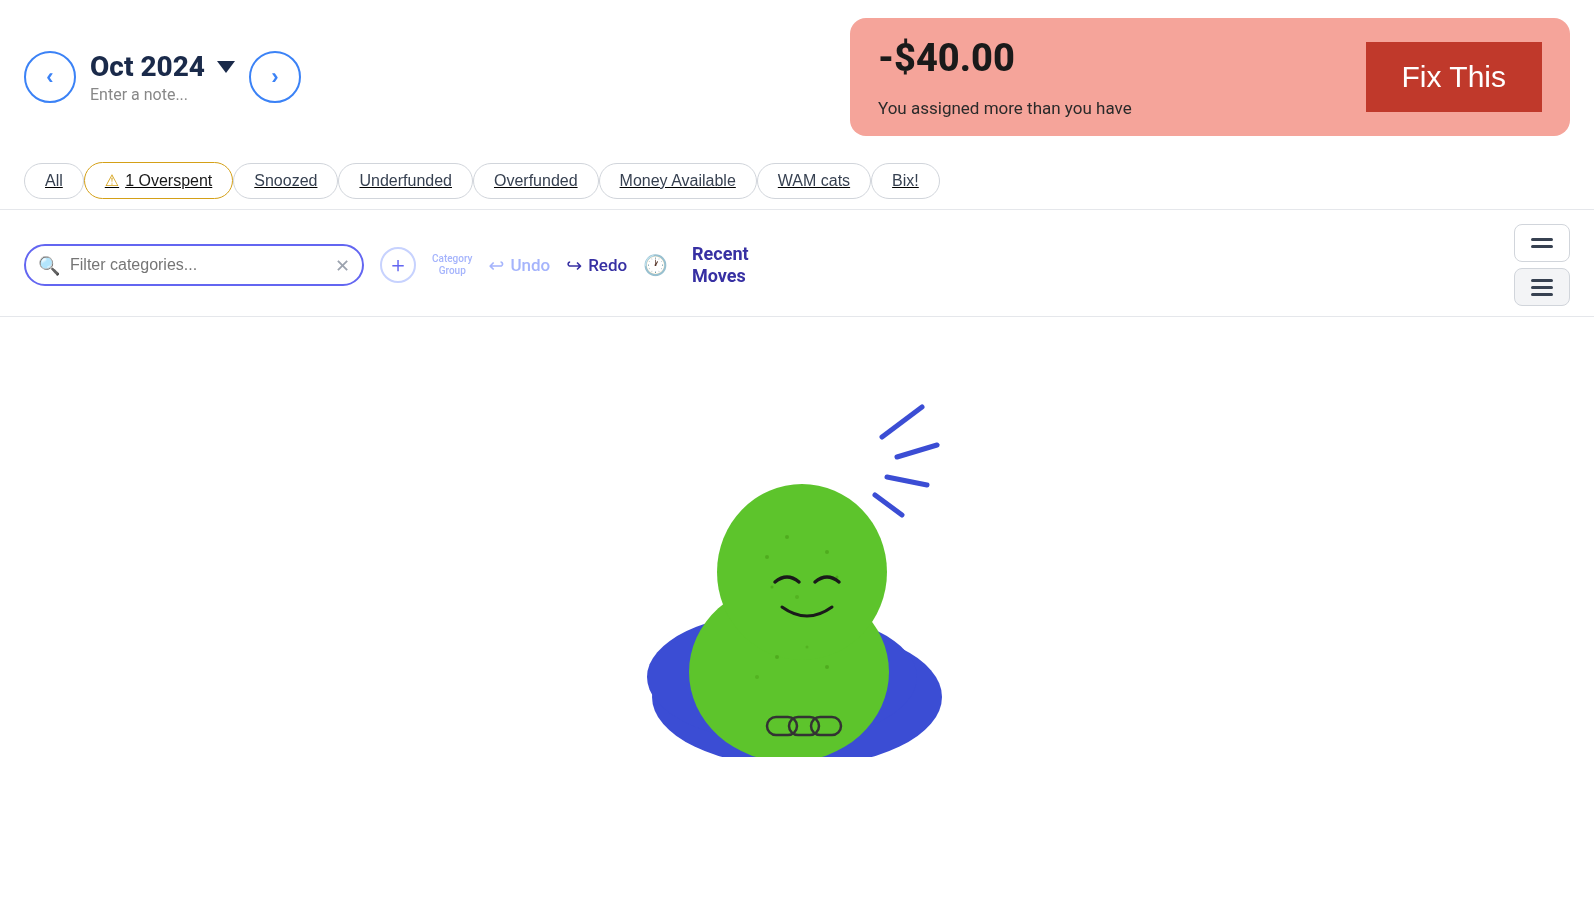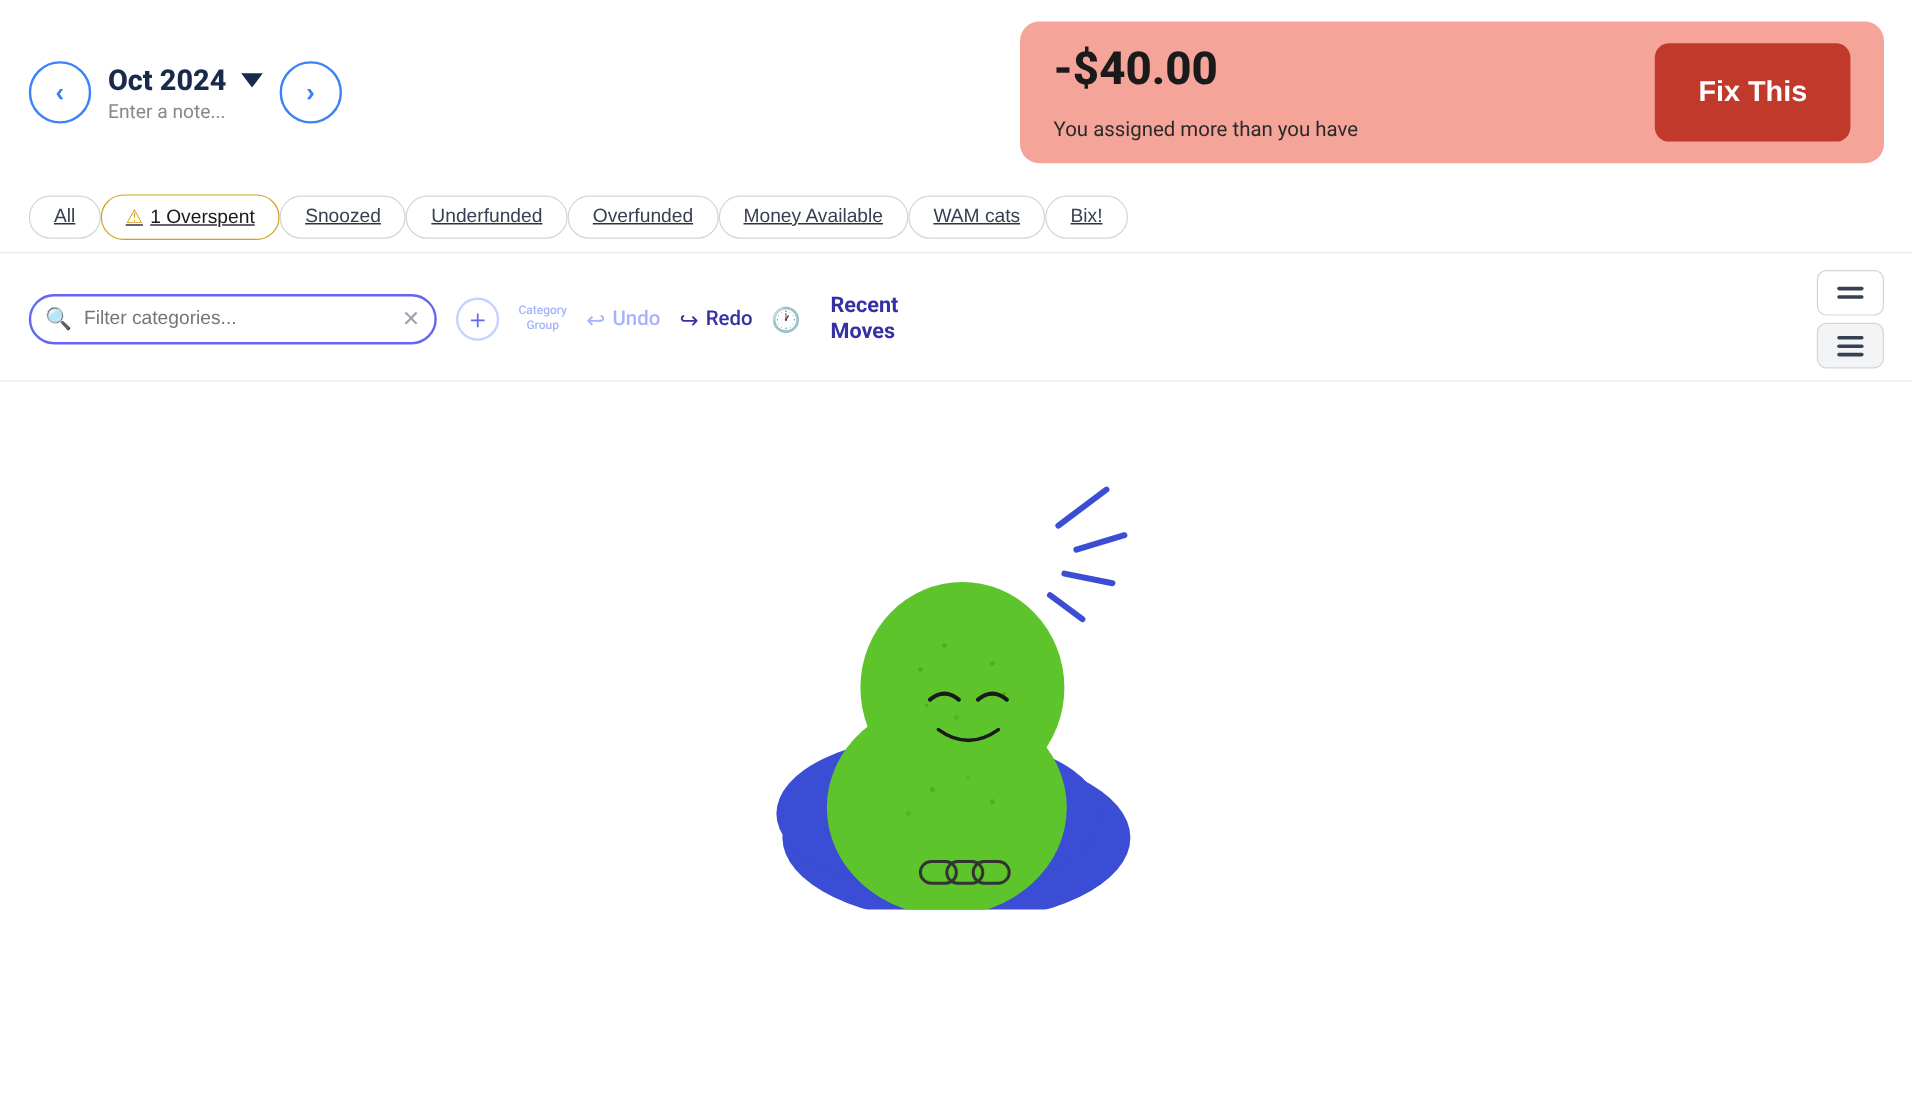--- a/index.html
+++ b/index.html
@@ -35,21 +35,21 @@
       cursor: pointer;
       display: flex;
       align-items: center;
       justify-content: center;
       color: #3B82F6;
       font-size: 22px;
       font-weight: bold;
     }
 
     .month-title {
-      font-size: 24px;
+      font-size: 28px;
       font-weight: 800;
       color: #1a2a4a;
       display: flex;
       align-items: center;
       gap: 8px;
     }
 
     .month-arrow {
       width: 0;
       height: 0;
@@ -66,44 +66,45 @@
       font-weight: 400;
       margin-top: 2px;
     }
 
     
     .alert-banner {
       background: #f5a49a;
       border-radius: 16px;
       padding: 18px 28px;
       display: flex;
+      align-items: center;
       gap: 32px;
       min-width: 720px;
       max-width: 780px;
     }
 
     .alert-amount {
       font-size: 38px;
       font-weight: 800;
       color: #1a1a1a;
     }
 
     .alert-message {
       font-size: 17px;
       color: #2a2a2a;
       margin-top: 18px;
     }
 
     .fix-btn {
       background: #c0392b;
       color: #fff;
-      font-size: 24px;
-      font-weight: 700;
+      font-size: 30px;
+      font-weight: 400;
       border: none;
-      border-radius: 12px;
+      border-radius: 0;
       padding: 18px 36px;
       cursor: pointer;
       white-space: nowrap;
       margin-left: auto;
     }
 
     
     .filter-bar {
       display: flex;
       align-items: center;

